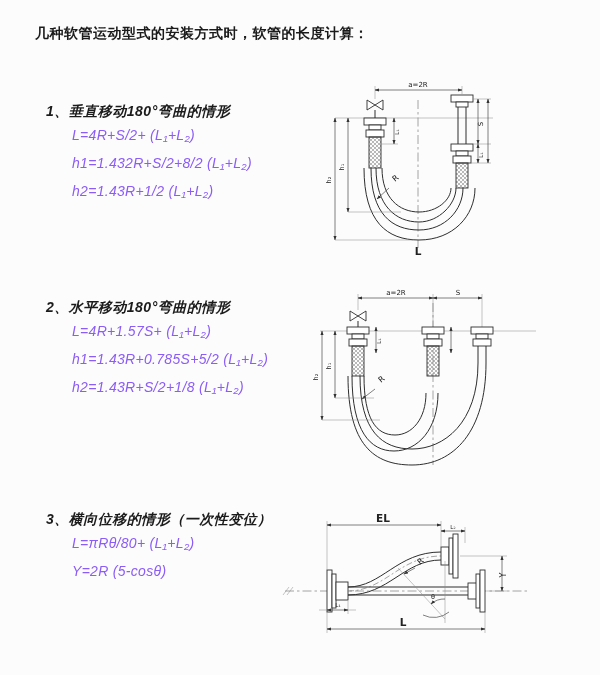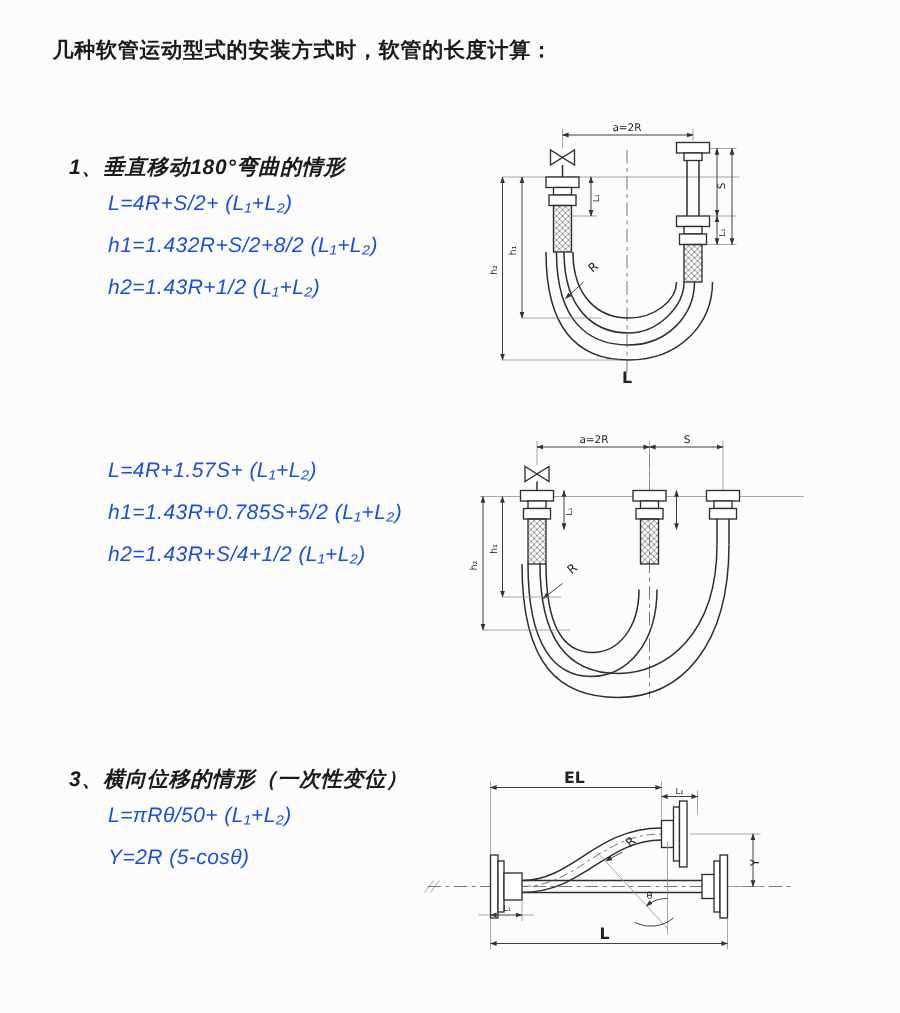--- a/index.html
+++ b/index.html
@@ -5,21 +5,21 @@
   html,body{margin:0;padding:0;}
   body{width:600px;height:675px;background:#fbfbfb;position:relative;
        font-family:"Liberation Sans","DejaVu Sans",sans-serif;color:#1b1b1b;}
   .page{position:absolute;inset:0;background:#fcfcfc;}
   .doc-title{position:absolute;left:35px;top:25px;font-size:14px;font-weight:600;
              letter-spacing:.5px;white-space:nowrap;}
   .section{position:absolute;left:46px;font-style:italic;}
   #sec1{top:103px;} #sec2{top:299px;} #sec3{top:511px;}
   .sec-heading{font-size:14px;font-weight:600;letter-spacing:.5px;white-space:nowrap;}
   .formula{font-size:14px;margin-left:26px;line-height:28px;letter-spacing:.3px;
-           white-space:nowrap;color:#1d4ed8;}
+           white-space:nowrap;color:#8b5cf6;}
   .diagram{position:absolute;}
   #dia1{left:315px;top:72px;width:270px;height:190px;}
   #dia2{left:308px;top:283px;width:280px;height:190px;}
   #dia3{left:277px;top:511px;width:310px;height:135px;}
   svg{display:block;overflow:visible;}
   .obj{fill:none;stroke:#2e2e2e;stroke-width:1;}
   .part{fill:#ffffff;stroke:#2e2e2e;stroke-width:.9;}
   .dim{stroke:#3c3c3c;stroke-width:.65;fill:none;}
   .thin{stroke:#8a8a8a;stroke-width:.5;fill:none;}
   .dashdot{stroke:#5a5a5a;stroke-width:.55;fill:none;stroke-dasharray:9 3 2.5 3;}
@@ -39,28 +39,29 @@
   <div class="doc-title">几种软管运动型式的安装方式时，软管的长度计算：</div>
 
   <div class="section" id="sec1">
     <div class="sec-heading">1、垂直移动180°弯曲的情形</div>
     <div class="formula">L=4R+S/2+ (L₁+L₂)</div>
     <div class="formula">h1=1.432R+S/2+8/2 (L₁+L₂)</div>
     <div class="formula">h2=1.43R+1/2 (L₁+L₂)</div>
   </div>
 
   <div class="section" id="sec2">
+    <div class="sec-heading">2、水平移动180°弯曲的情形</div>
     <div class="formula">L=4R+1.57S+ (L₁+L₂)</div>
     <div class="formula">h1=1.43R+0.785S+5/2 (L₁+L₂)</div>
-    <div class="formula">h2=1.43R+S/4+1/2 (L₁+L₂)</div>
+    <div class="formula">h2=1.43R+S/2+1/8 (L₁+L₂)</div>
   </div>
 
   <div class="section" id="sec3">
     <div class="sec-heading">3、横向位移的情形（一次性变位）</div>
-    <div class="formula">L=πRθ/50+ (L₁+L₂)</div>
+    <div class="formula">L=πRθ/80+ (L₁+L₂)</div>
     <div class="formula">Y=2R (5-cosθ)</div>
   </div>
 
   <div class="diagram" id="dia1">
     <svg viewBox="0 0 270 190" width="270" height="190">
       <defs>
         <marker id="arr1" viewBox="0 0 10 10" refX="9" refY="5" markerWidth="7" markerHeight="7" orient="auto-start-reverse">
           <path d="M0 1.5 L10 5 L0 8.5 z" fill="#333"></path>
         </marker>
         <pattern id="br1" width="4" height="4" patternUnits="userSpaceOnUse">

